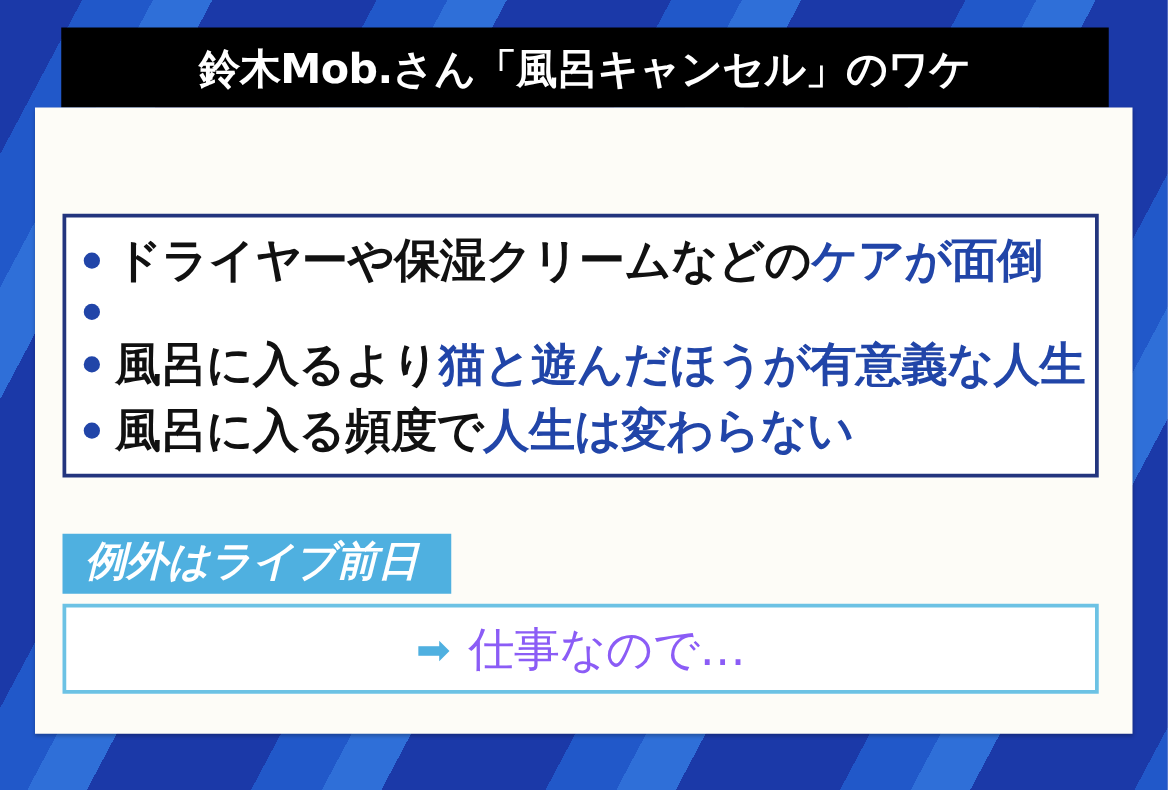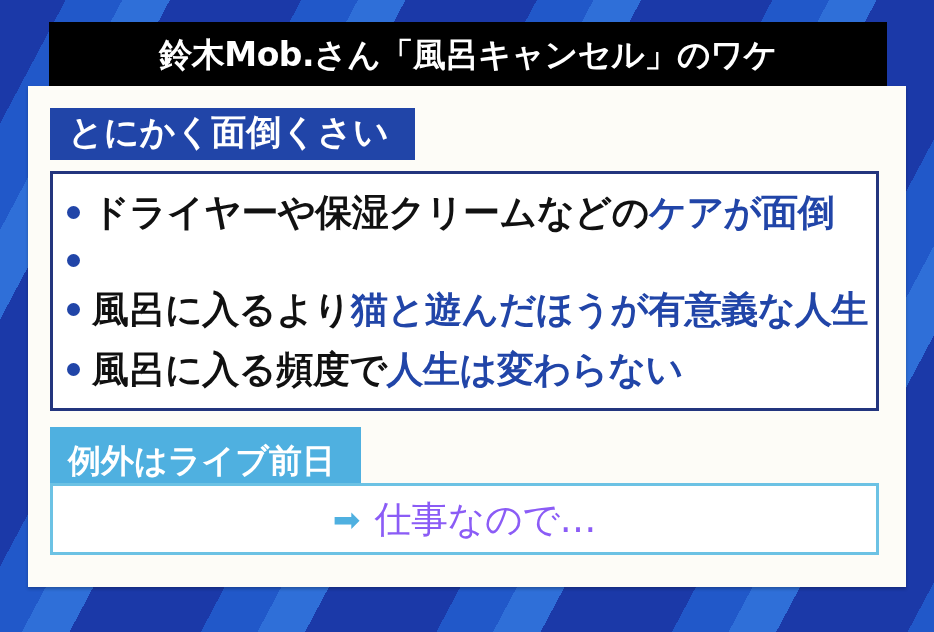--- a/index.html
+++ b/index.html
@@ -80,21 +80,21 @@
     font-weight: 700;
     line-height: 1.05;
     white-space: nowrap;
   }
 
   #bullet-box {
     position: absolute;
     left: 22px;
     top: 85px;
     width: 829px;
-    height: 240px;
+    height: 211px;
     border: 3px solid #23357e;
     background: #ffffff;
     box-sizing: border-box;
     padding: 8px 6px 8px 10px;
     display: flex;
     flex-direction: column;
     justify-content: space-around;
   }
   .bullet-row {
     display: flex;
@@ -119,21 +119,22 @@
   }
   .hl-blue  { color: #2145a8; }
   .hl-tan   { color: #c9a56d; }
 
   
   #sec2-header {
     position: absolute;
     left: 22px;
     top: 341px;
     background: #4fb0e0;
-    padding: 17px 26px 8px 18px;
+    padding: 5px 26px 8px 18px;
+    font-style: italic;
   }
   #sec2-header-text {
     color: #ffffff;
     font-size: 33px;
     font-weight: 700;
     line-height: 1.05;
     white-space: nowrap;
   }
 
   #answer-box {
@@ -173,23 +174,20 @@
 <body>
 
 <div id="slide">
 
   <div id="title-bar">
     <div id="title-text">鈴木Mob.さん「風呂キャンセル」のワケ</div>
   </div>
 
   <div id="card">
 
-    <div id="sec1-header">
-      <div id="sec1-header-text">とにかく面倒くさい</div>
-    </div>
 
     <div id="bullet-box">
 
       <div class="bullet-row">
         <span class="bullet-dot"></span>
         <span class="bullet-text"><span>ドライヤーや保湿クリームなどの</span><span class="hl-blue">ケアが面倒</span></span>
       </div>
 
       <div class="bullet-row">
         <span class="bullet-dot"></span>

